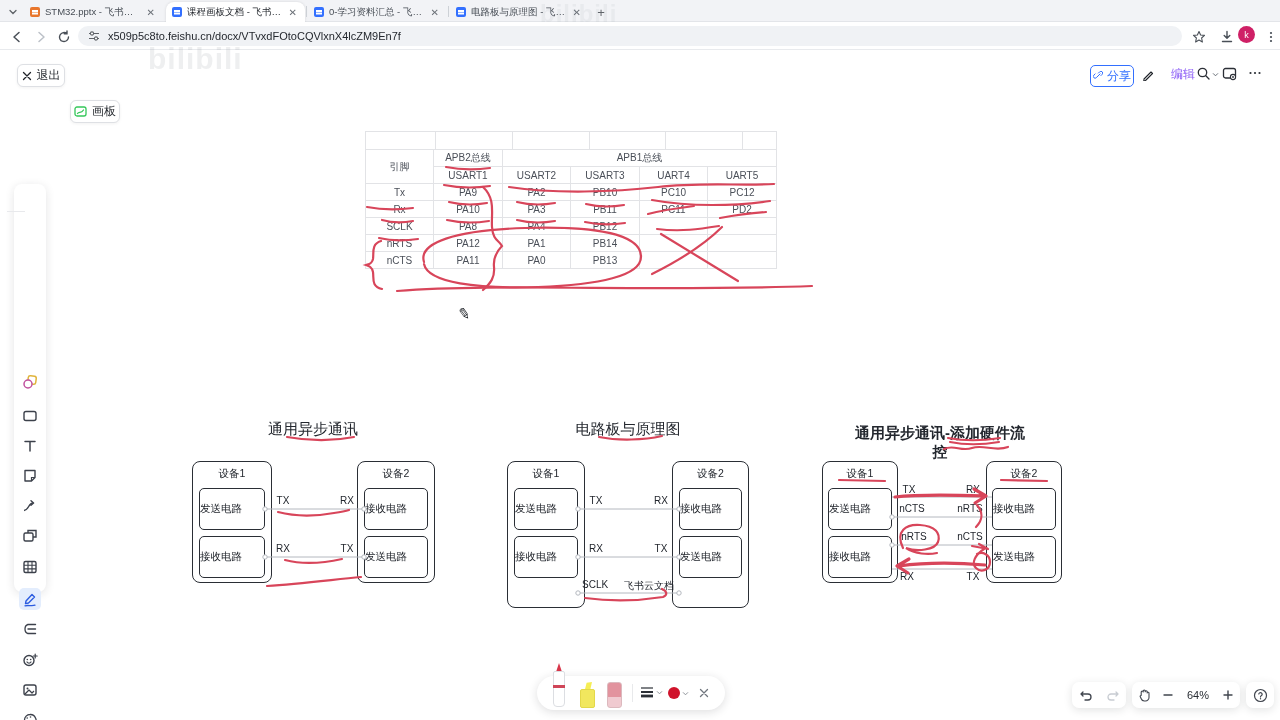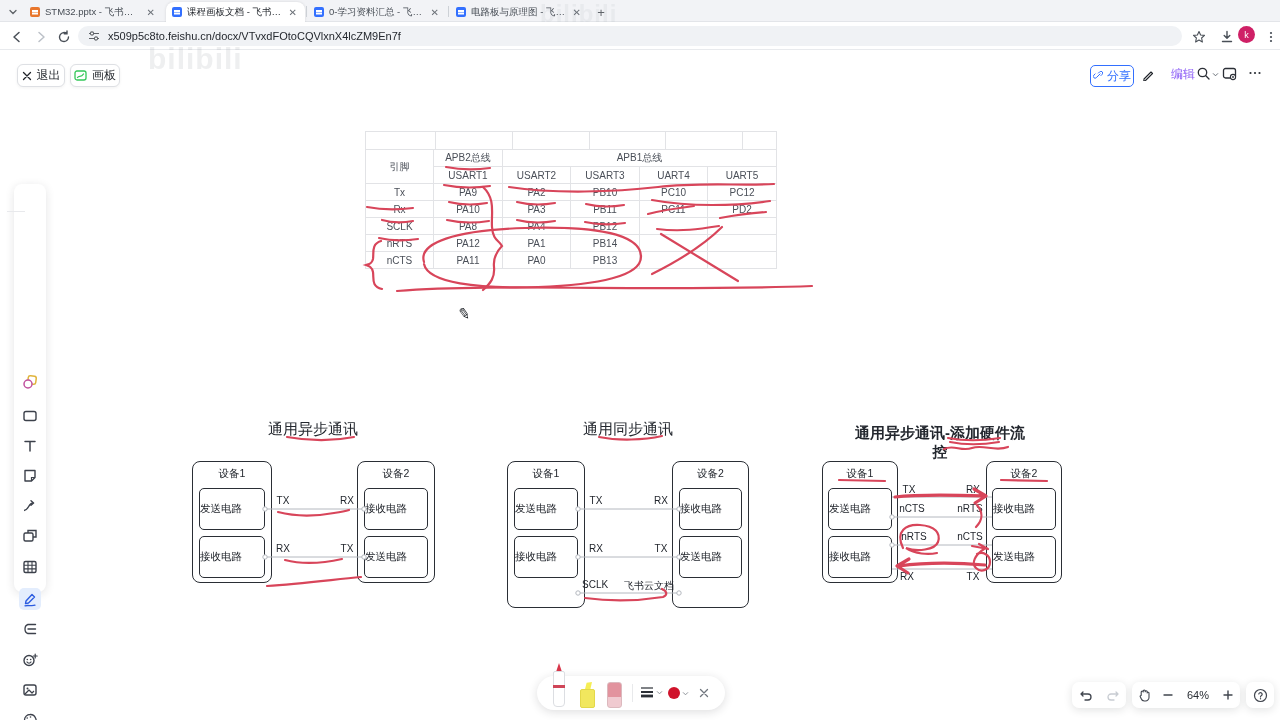--- a/index.html
+++ b/index.html
@@ -151,21 +151,21 @@
 
 <div class="wmark" style="left:148px; top:42px; font-size:30px;">bilibili</div>
 <div class="wmark" style="left:540px; top:0px; font-size:24px; color:rgba(120,128,140,.08);">bilibili</div>
 
 <div class="toolbtn" style="left:17px; width:48px;">
   <svg width="10" height="10" viewBox="0 0 10 10">
       <path d="M1.5 1.5 L8.5 8.5 M8.5 1.5 L1.5 8.5" stroke="#1f2329" stroke-width="1.3" stroke-linecap="round"></path>
     </svg>
   <span>退出</span>
 </div>
-<div class="toolbtn" style="left:70px; width:50px;">
+<div class="toolbtn" style="left:70px; width:50px;margin-top:36px;">
   <svg width="13" height="13" viewBox="0 0 13 13">
       <rect x="1" y="2" width="11" height="9" rx="2" fill="none" stroke="#34c759" stroke-width="1.3"></rect>
       <path d="M3.5 8.5 C5 6 7 9 9.5 5" stroke="#34c759" stroke-width="1.3" fill="none" stroke-linecap="round"></path>
     </svg>
   <span>画板</span>
 </div>
 <div id="sharebtn">
   <svg width="10" height="10" viewBox="0 0 12 12">
       <path d="M5 7 L8.5 3.5 M6.5 2.5 L8 1 a2 2 0 0 1 3 3 L9.5 5.5 M5.5 6.5 L4 8 a2 2 0 0 1 -3 -3 L2.5 3.5" stroke="#3370ff" stroke-width="1.2" fill="none" stroke-linecap="round"></path>
     </svg>
@@ -371,21 +371,21 @@
     <span>接收电路</span>
   </div>
 <div class="dev-box" style="left:364px; top:536px; width:64px; height:42px;">
     <span>发送电路</span>
   </div>
 <div class="lbl" style="left:270px; top:495px; width:26px;">TX</div>
 <div class="lbl" style="left:334px; top:495px; width:26px;">RX</div>
 <div class="lbl" style="left:270px; top:543px; width:26px;">RX</div>
 <div class="lbl" style="left:334px; top:543px; width:26px;">TX</div>
 
-<div class="dg-title" style="left:565px; top:420px; width:126px;">通用同步通讯</div>
+<div class="dg-title" style="left:565px; top:420px; width:126px;">电路板与原理图</div>
 <div class="dev-outer" style="left:507px; top:461px; width:78px; height:147px;"></div>
 <div class="dev-label" style="left:507px; top:467px; width:78px;">设备1</div>
 <div class="dev-box" style="left:514px; top:488px; width:64px; height:42px;">
     <span>发送电路</span>
   </div>
 <div class="dev-box" style="left:514px; top:536px; width:64px; height:42px;">
     <span>接收电路</span>
   </div>
 <div class="dev-outer" style="left:672px; top:461px; width:77px; height:147px;"></div>
 <div class="dev-label" style="left:672px; top:467px; width:77px;">设备2</div>

